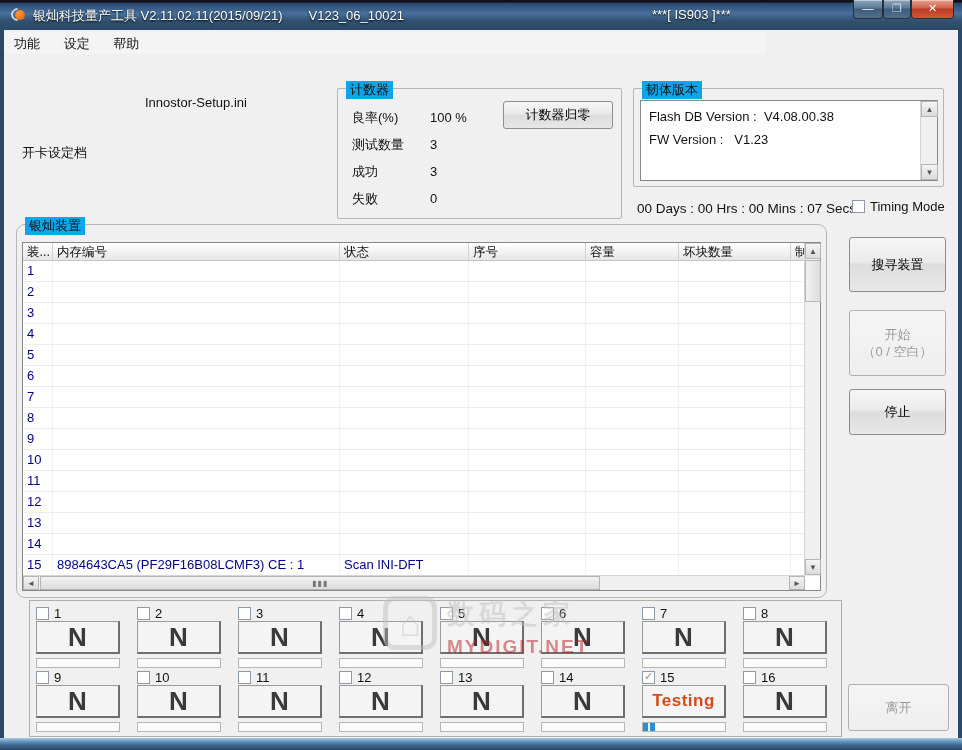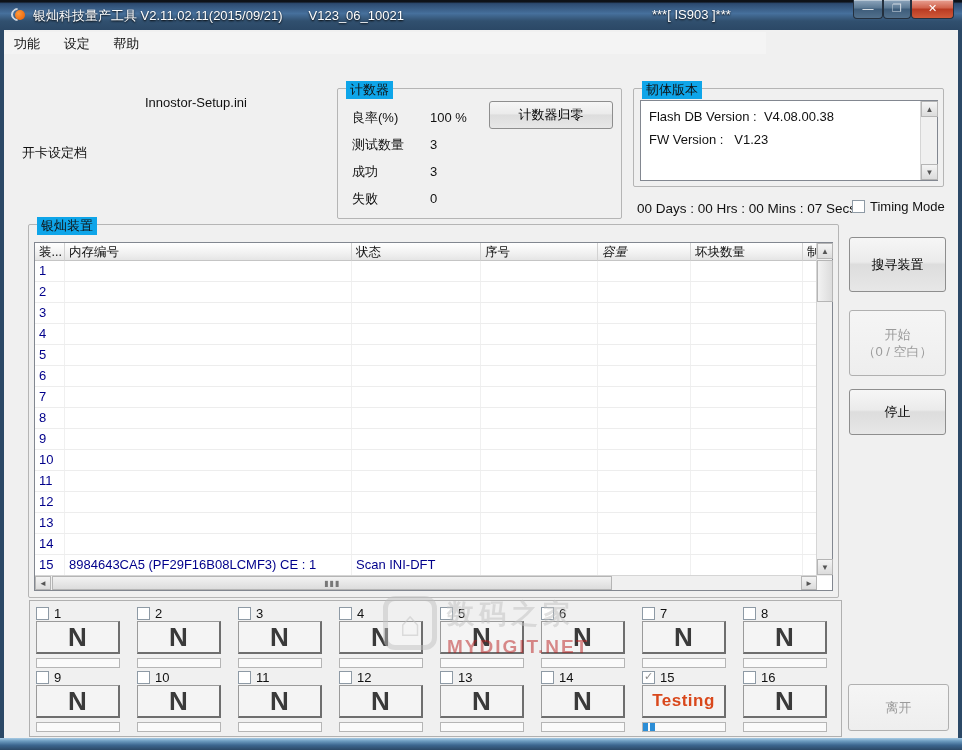--- a/index.html
+++ b/index.html
@@ -40,25 +40,25 @@
 
   
   .cfg-label { position:absolute; left:18px; top:66px; font-size:13px; color:#111;margin-top:48px; }
   .cfg-value { position:absolute; left:141px; top:65px; font-size:13px; color:#111; }
 
   
   .group { position:absolute; border:1px solid #b5b5b5; border-radius:2px; }
   .group > .legend { position:absolute; top:-8px; left:8px; background:#0ea5e9; padding:0 4px; font-size:13px; color:#111; }
   .g-counter { left:333px; top:58px; width:285px; height:131px; }
   .g-firmware { left:629px; top:58px; width:311px; height:99px; }
-  .g-devices { left:24px; top:194px; width:811px; height:374px; }
+  .g-devices { left:12px; top:194px; width:811px; height:374px;border-radius:9px; }
 
   .cnt-row { position:absolute; font-size:13px; color:#111; }
   .cnt-label { display:inline-block; width:78px; }
-  .reset-btn { position:absolute; right:8px; top:12px; width:124px; height:28px; }
+  .reset-btn { position:absolute; right:8px; top:12px; width:110px; height:28px; }
 
   .btn { display:flex; align-items:center; justify-content:center; font-size:13px; color:#000;
     background:linear-gradient(180deg,#f6f6f6,#ebebeb 45%,#dddddd 50%,#e7e7e7); border:1px solid #8e8e8e;
     border-radius:3px; text-align:center; cursor:default; }
   .btn.disabled { color:#9b9b9b; border-color:#b0b0b0; background:linear-gradient(180deg,#f5f5f5,#eeeeee); }
 
   .fw-box { position:absolute; left:6px; top:11px; width:298px; height:81px; background:#fff;
     border:1px solid #828790; font-size:13px; color:#111; }
   .fw-line { padding:8px 8px 0 8px; white-space:pre; }
   .fw-scroll { position:absolute; right:0; top:0; width:17px; height:79px; background:#f0f0f0; border-left:1px solid #d5d5d5; }
@@ -70,21 +70,21 @@
   .cb { width:13px; height:13px; background:#fff; border:1px solid #8e9aa5; position:relative; display:inline-block; }
   .cb.checked::after { content:"✓"; position:absolute; left:1px; top:-2px; font-size:11px; color:#8c8c8c; }
 
   
   .table { position:absolute; left:5px; top:17px; width:799px; height:349px; background:#fff; border:1px solid #828790; }
   .thead { display:flex; height:18px; font-size:12.5px; color:#111; }
   .th { background:linear-gradient(180deg,#ffffff,#f1f1f1 60%,#e5e5e5); border-right:1px solid #d2d2d2;
     border-bottom:1px solid #c5c5c5; padding:1px 4px; overflow:hidden; white-space:nowrap; }
   .trow { display:flex; height:21px; font-size:13px; color:#00008b; border-bottom:1px solid #ededed; }
   .td { border-right:1px solid #f0f0f0; padding:2px 4px; overflow:hidden; white-space:nowrap; }
-  .c0{width:30px;} .c1{width:287px;} .c2{width:129px;} .c3{width:117px;} .c4{width:93px;font-style:italic;} .c5{width:112px;} .c6{width:13px; border-right:none;}
+  .c0{width:30px;} .c1{width:287px;} .c2{width:129px;} .c3{width:117px;} .c4{width:93px;} .c5{width:112px;} .c6{width:13px; border-right:none;}
   .vscroll { position:absolute; right:0; top:0; width:16px; height:332px; background:#f0f0f0; border-left:1px solid #d5d5d5; }
   .vthumb { position:absolute; left:0; top:17px; width:16px; height:42px; background:linear-gradient(90deg,#f2f2f2,#dcdcdc); border:1px solid #b5b5b5; }
   .hscroll { position:absolute; left:0; bottom:0; width:782px; height:15px; background:#f0f0f0; border-top:1px solid #d5d5d5; }
   .hs-arrow { position:absolute; top:0; width:16px; height:14px; font-size:8px; color:#555; text-align:center; line-height:14px;
     background:linear-gradient(180deg,#f4f4f4,#dcdcdc); border:1px solid #b5b5b5; }
   .hthumb { position:absolute; left:17px; top:0; width:560px; height:14px; background:linear-gradient(180deg,#f2f2f2,#dcdcdc);
     border:1px solid #b5b5b5; text-align:center; font-size:8px; color:#777; line-height:13px; letter-spacing:1px; }
 
   
   .act-search { position:absolute; left:845px; top:207px; width:97px; height:55px; }

